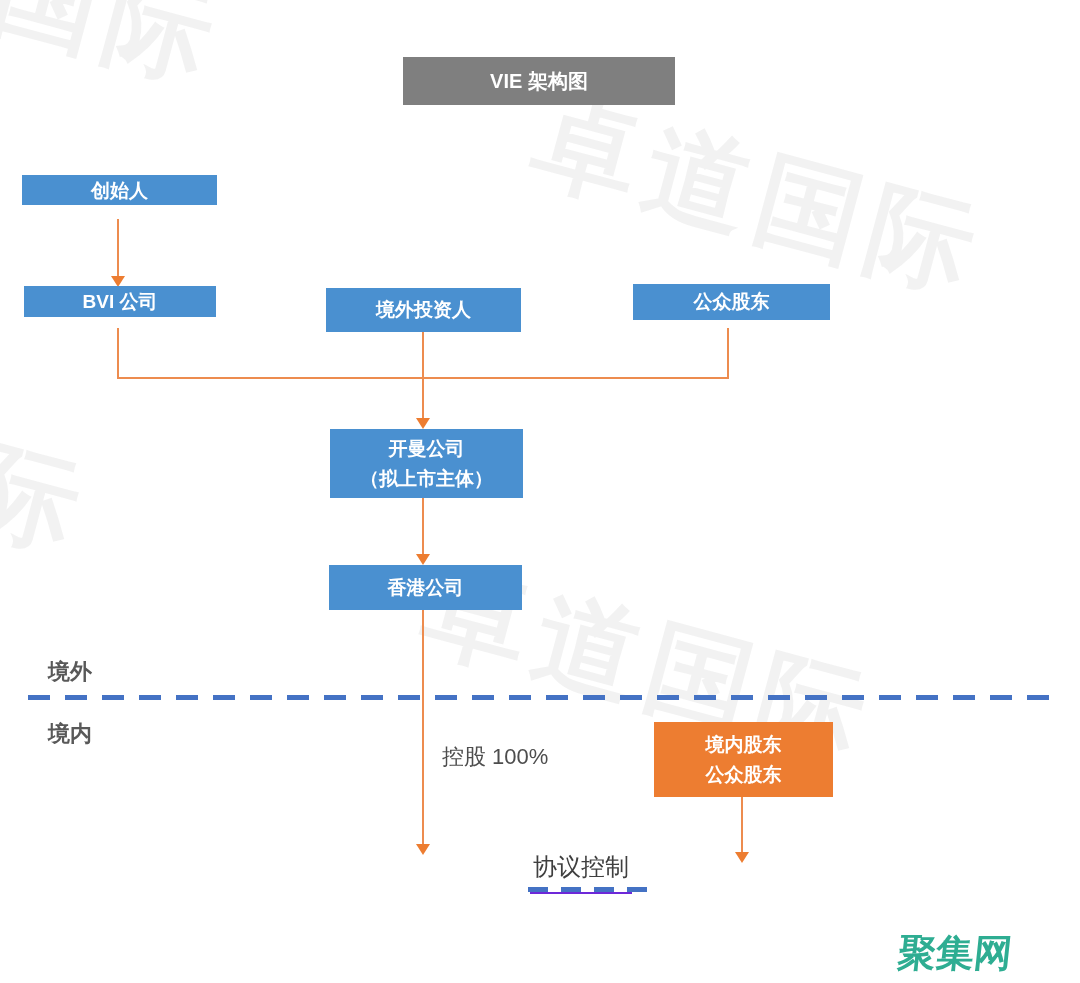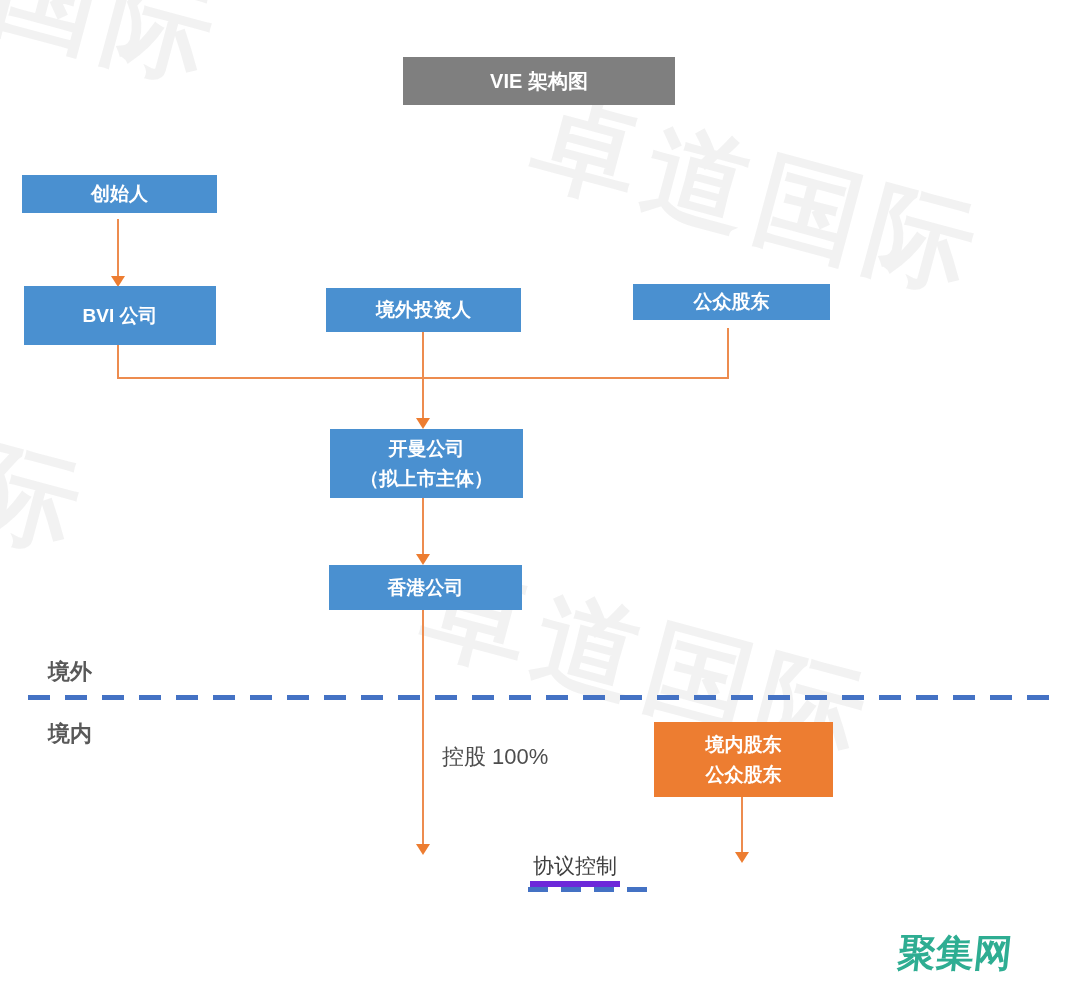--- a/index.html
+++ b/index.html
@@ -49,22 +49,22 @@
     color:#ffffff;
     font-weight:700;
     font-size:19px;
     line-height:1.55;
     z-index:2;
   }
   .blue{background:#4A90D0;}
   .orange{background:#ED7D31;}
   .gray{background:#7F7F7F;text-align:right;}
   .n-title{left:403px;top:57px;width:272px;height:48px;font-size:20px;}
-  .n-founder{left:22px;top:175px;width:195px;height:38px;}
-  .n-bvi{left:24px;top:286px;width:192px;height:59px;}
+  .n-founder{left:22px;top:175px;width:195px;height:30px;justify-content:flex-end;}
+  .n-bvi{left:24px;top:286px;width:192px;height:31px;}
   .n-investor{left:326px;top:288px;width:195px;height:44px;}
   .n-public{left:633px;top:284px;width:197px;height:36px;}
   .n-cayman{left:330px;top:429px;width:193px;height:69px;}
   .n-hk{left:329px;top:565px;width:193px;height:45px;}
   .n-dsh{left:654px;top:722px;width:179px;height:75px;}
   .n-wfoe{left:332px;top:855px;width:180px;height:72px;}
   .n-vie{left:652px;top:863px;width:190px;height:49px;}
   
   .vline,.hline{position:absolute;background:#ED8C4F;z-index:1;}
   .vline{width:2px;}
@@ -110,24 +110,24 @@
     font-size:22px;
     font-weight:700;
     z-index:2;
     line-height:1.1;
   }
   .lbl-overseas{left:48px;top:660px;}
   .lbl-domestic{left:48px;top:722px;}
   .lbl-holding{left:442px;top:745px;font-weight:400;color:#4d4d4d;}
   .lbl-contract{
     left:530px;top:854px;
-    padding:0 3px 4px 3px;
-    border-bottom:6px solid #6d28d9;
+    padding:0 3px 12px 3px;
+    border-bottom:2px solid #6d28d9;
     color:#3f3f3f;
-    font-size:21px;
+    font-size:24px;
     font-weight:400;
   }
 </style>
 </head>
 <body>
 
 <div id="canvas">
 
   <div class="wm wm-tl">卓道国际</div>
   <div class="wm wm-tr">卓道国际</div>

